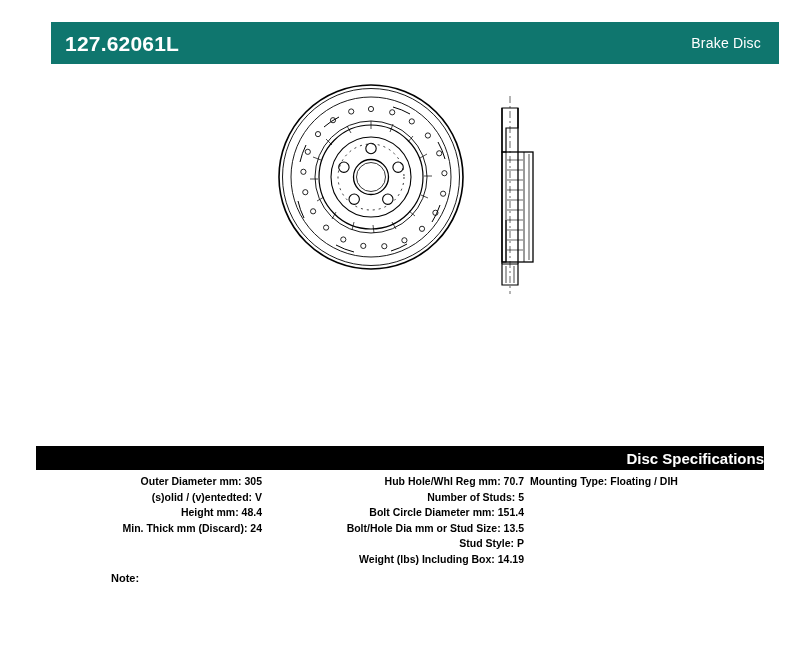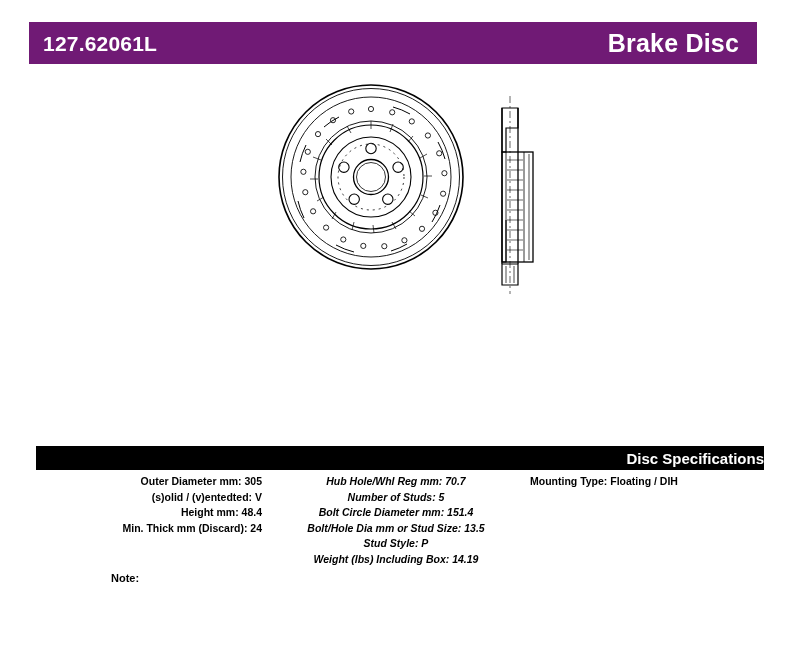--- a/index.html
+++ b/index.html
@@ -19,42 +19,42 @@
   .sheet {
     position: absolute;
     left: 0; top: 0;
     width: 800px;
     height: 655px;
   }
 
   
   .header-bar {
     position: absolute;
-    left: 29px;
+    left: 51px;
     top: 22px;
     width: 728px;
     height: 42px;
-    background: #701a75;
+    background: #0f766e;
     display: flex;
     align-items: center;
     justify-content: space-between;
     box-sizing: border-box;
     padding: 0 14px;
   }
   .part-number {
     color: #ffffff;
     font-size: 21px;
     font-weight: bold;
     letter-spacing: 0.2px;
     line-height: 1;
   }
   .product-type {
     color: #ffffff;
-    font-size: 25px;
-    font-weight: bold;
+    font-size: 14px;
+    font-weight: normal;
     letter-spacing: 0.2px;
     line-height: 1;
     padding-right: 4px;
   }
 
   
   .drawing {
     position: absolute;
     left: 36px;
     top: 70px;
@@ -96,23 +96,22 @@
   .spec-col {
     box-sizing: border-box;
   }
   .spec-col.col-left {
     width: 232px;
     text-align: right;
     padding-right: 6px;
   }
   .spec-col.col-mid {
     width: 262px;
-    text-align: center;
+    text-align: right;
     padding-right: 6px;
-    font-style: italic;
   }
   .spec-col.col-right {
     width: 234px;
     padding-right: 8px;
   }
   .spec-line {
     font-size: 10.5px;
     font-weight: bold;
     line-height: 15.5px;
     white-space: nowrap;

